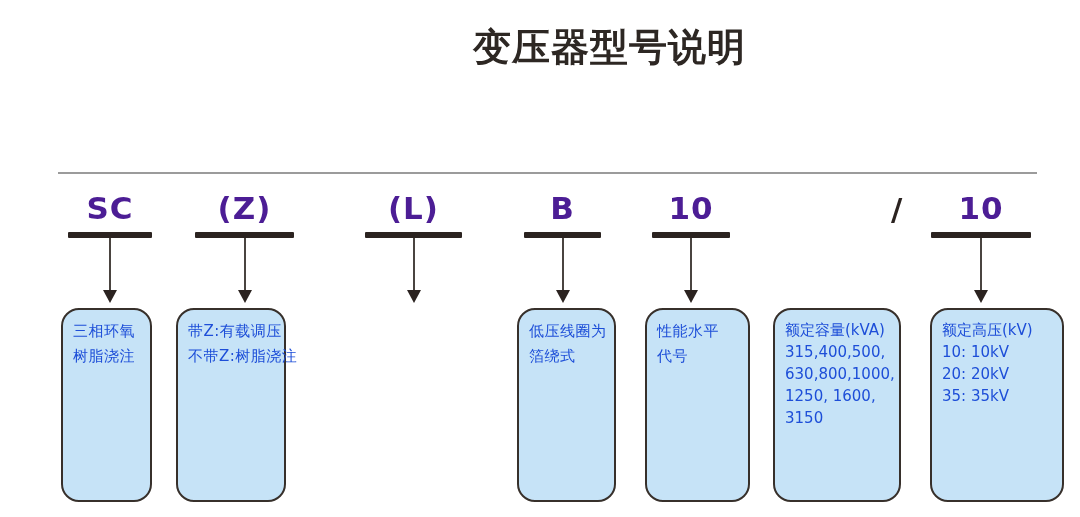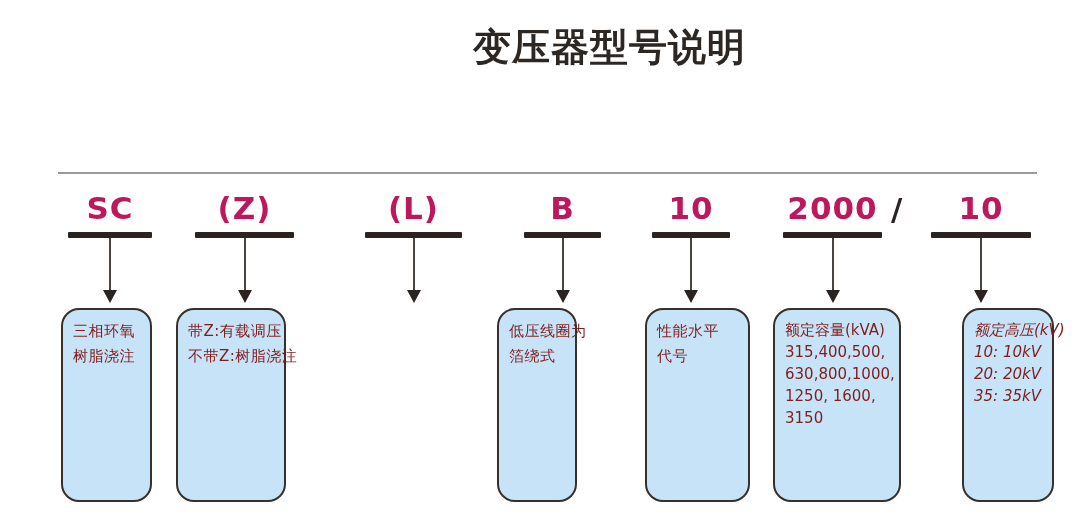--- a/index.html
+++ b/index.html
@@ -11,39 +11,39 @@
     position:absolute;left:457px;top:22px;white-space:nowrap;
     font-size:38px;font-weight:700;color:#2d2723;letter-spacing:1px;margin-left:16px;
   }
   .top-rule{
     position:absolute;left:58px;top:172px;width:979px;height:2px;background:#9b9b9b;
   }
   .code-item{
     position:absolute;top:190px;display:flex;flex-direction:column;align-items:center;
   }
   .code-label{
-    font-size:31px;font-weight:700;color:#be185d;line-height:36px;white-space:nowrap;
+    font-size:31px;font-weight:700;color:#4c1d95;line-height:36px;white-space:nowrap;
     letter-spacing:1px;
   }
   .code-bar{
     margin-top:6px;height:6px;width:100%;background:#2b2320;border-radius:1px;
   }
   .arrow{display:flex;flex-direction:column;align-items:center;}
   .arrow-stem{width:2px;height:52px;background:#4a4440;}
   .arrow-head{
     width:0;height:0;border-left:7px solid transparent;border-right:7px solid transparent;
     border-top:13px solid #2b2320;
   }
   .code-sep{
     position:absolute;left:891px;top:191px;font-size:31px;font-weight:700;color:#2b2320;
   }
   .desc-box{
     position:absolute;top:308px;height:194px;box-sizing:border-box;
     background:#c6e3f7;border:2.5px solid #37302b;border-radius:18px;
-    padding:9px 5px 0 10px;color:#7f1d1d;
+    padding:9px 5px 0 10px;color:#1d4ed8;
   }
   .desc-line{
     font-size:15px;line-height:25px;white-space:nowrap;letter-spacing:0.5px;
   }
   .desc-box.tight .desc-line{line-height:22px;letter-spacing:0;}
   .desc-box.narrowtext .desc-line{font-size:13px;line-height:20px;letter-spacing:0;}
 </style>
 </head>
 <body>
 
@@ -91,28 +91,20 @@
 
   <div class="code-item" style="left:652px;width:78px;">
     <div class="code-label">10</div>
     <div class="code-bar"></div>
     <div class="arrow">
       <div class="arrow-stem"></div>
       <div class="arrow-head"></div>
     </div>
   </div>
 
-  <div class="code-item" style="left:783px;width:99px;">
-    <div class="code-label">2000</div>
-    <div class="code-bar"></div>
-    <div class="arrow">
-      <div class="arrow-stem"></div>
-      <div class="arrow-head"></div>
-    </div>
-  </div>
 
   <div class="code-sep">/</div>
 
   <div class="code-item" style="left:931px;width:100px;">
     <div class="code-label">10</div>
     <div class="code-bar"></div>
     <div class="arrow">
       <div class="arrow-stem"></div>
       <div class="arrow-head"></div>
     </div>
@@ -122,38 +114,38 @@
     <div class="desc-line">三相环氧</div>
     <div class="desc-line">树脂浇注</div>
   </div>
 
   <div class="desc-box" style="left:176px;width:110px;">
     <div class="desc-line">带Z:有载调压</div>
     <div class="desc-line">不带Z:树脂浇注</div>
   </div>
 
 
-  <div class="desc-box" style="left:497px;width:80px;">
+  <div class="desc-box" style="left:517px;width:99px;">
     <div class="desc-line">低压线圈为</div>
     <div class="desc-line">箔绕式</div>
   </div>
 
   <div class="desc-box" style="left:645px;width:105px;">
     <div class="desc-line">性能水平</div>
     <div class="desc-line">代号</div>
   </div>
 
   <div class="desc-box tight" style="left:773px;width:128px;">
     <div class="desc-line">额定容量(kVA)</div>
     <div class="desc-line">315,400,500,</div>
     <div class="desc-line">630,800,1000,</div>
     <div class="desc-line">1250, 1600,</div>
     <div class="desc-line">3150</div>
   </div>
 
-  <div class="desc-box tight" style="left:962px;width:92px;font-style:italic;">
+  <div class="desc-box tight" style="left:930px;width:134px;">
     <div class="desc-line">额定高压(kV)</div>
     <div class="desc-line">10: 10kV</div>
     <div class="desc-line">20: 20kV</div>
     <div class="desc-line">35: 35kV</div>
   </div>
 
 </div>
 
 </body></html>

